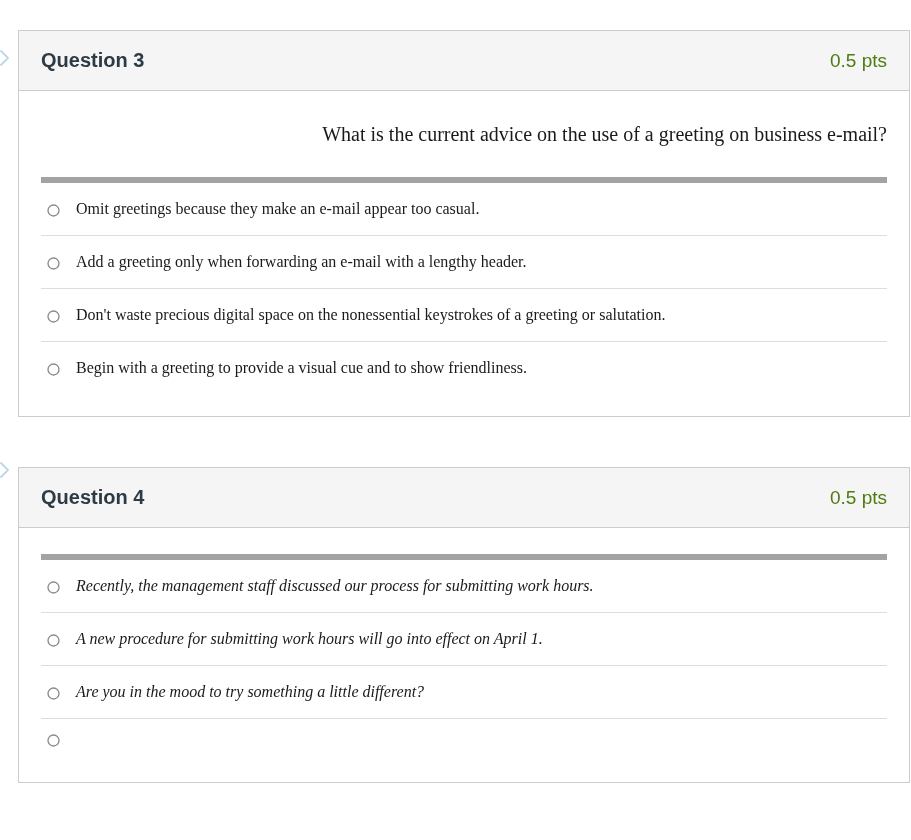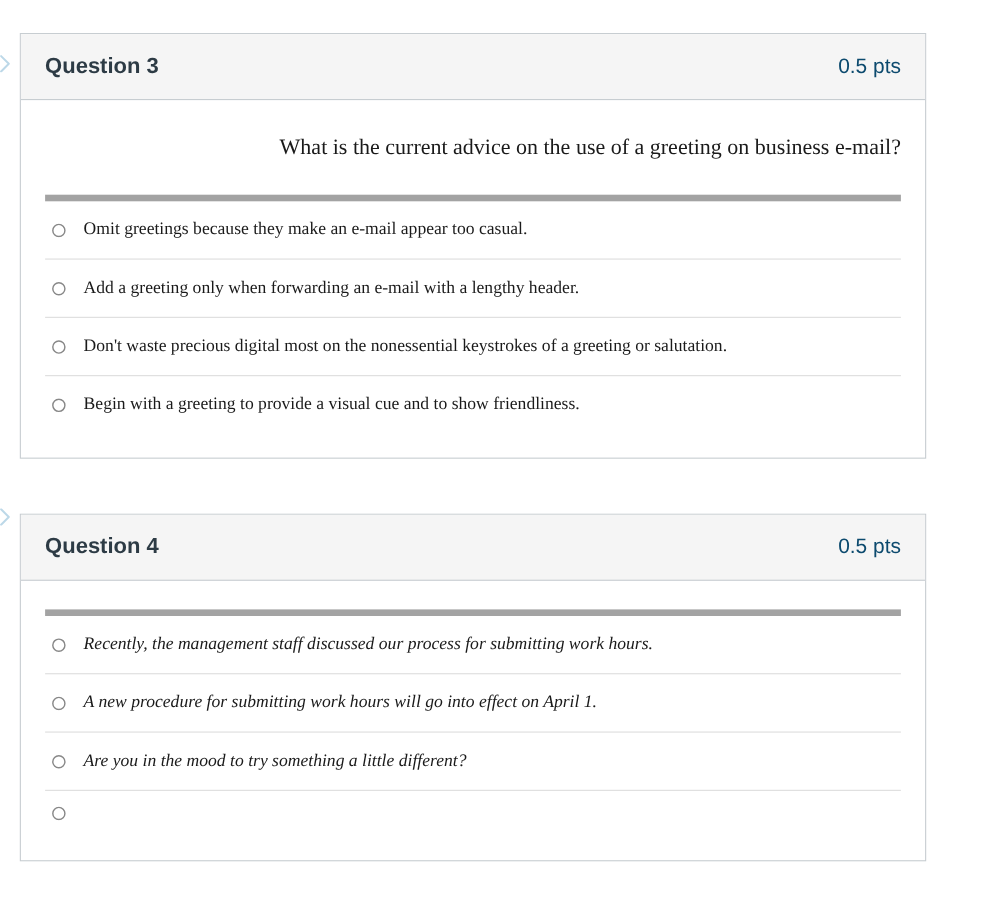--- a/index.html
+++ b/index.html
@@ -6,21 +6,21 @@
     body {
       font-family: "Helvetica Neue", Helvetica, Arial, sans-serif;
       background: #fff;
       width: 911px;
       padding: 0;
       color: #2d3b45;
     }
     .question-card {
       border: 1px solid #c7cdd1;
       margin: 30px 0 0 18px;
-      width: 824px;
+      width: 892px;
       position: relative;
     }
     .question-card:first-of-type {
       margin-top: 30px;
     }
     .question-card + .question-card {
       margin-top: 50px;
     }
     .question-header {
       background: #f5f5f5;
@@ -31,21 +31,21 @@
       align-items: center;
     }
     .question-title {
       font-size: 20px;
       font-weight: 600;
       color: #2d3b45;
     }
     .question-points {
       font-size: 19px;
       font-weight: 400;
-      color: #0c4a6e;
+      color: #4d7c0f;
     }
     .question-body {
       padding: 26px 22px 22px 22px;
     }
     .question-prompt {
       font-family: Georgia, "Times New Roman", serif;
       font-size: 20px;
       line-height: 1.7;
       color: #1a1a1a;
       margin-bottom: 26px;
@@ -128,21 +128,21 @@
       <label class="answer-row">
         <span class="radio-icon"><svg viewBox="0 0 13 13">
               <circle cx="6.5" cy="6.5" r="5.5"></circle>
             </svg></span>
         <span class="answer-label">Add a greeting only when forwarding an e-mail with a lengthy header.</span>
       </label>
       <label class="answer-row">
         <span class="radio-icon"><svg viewBox="0 0 13 13">
               <circle cx="6.5" cy="6.5" r="5.5"></circle>
             </svg></span>
-        <span class="answer-label">Don't waste precious digital most on the nonessential keystrokes of a greeting or salutation.</span>
+        <span class="answer-label">Don't waste precious digital space on the nonessential keystrokes of a greeting or salutation.</span>
       </label>
       <label class="answer-row">
         <span class="radio-icon"><svg viewBox="0 0 13 13">
               <circle cx="6.5" cy="6.5" r="5.5"></circle>
             </svg></span>
         <span class="answer-label">Begin with a greeting to provide a visual cue and to show friendliness.</span>
       </label>
     </div>
   </div>
 </div>

